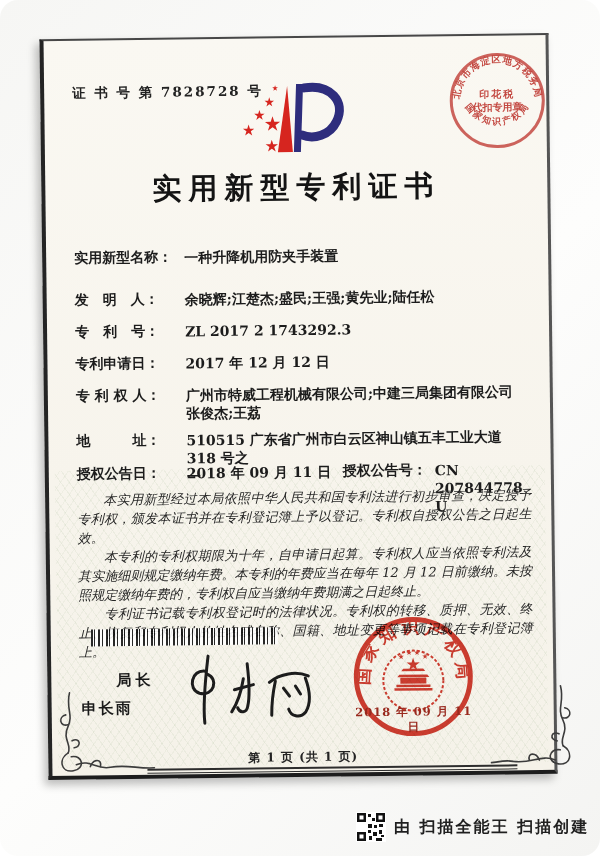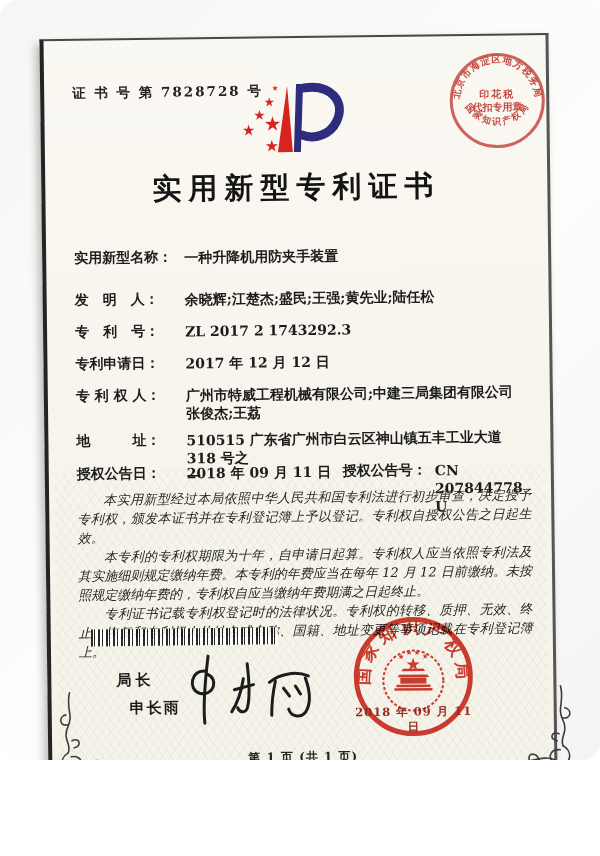--- a/index.html
+++ b/index.html
@@ -1,18 +1,18 @@
 <!DOCTYPE html>
 <html><head>
 <meta charset="utf-8">
 <style>
   * { margin:0; padding:0; box-sizing:border-box; }
   body { background:#ffffff; }
   .stage {
-    position:relative; width:600px; height:760px; overflow:hidden;
+    position:relative; width:600px; height:856px; overflow:hidden;
     background:linear-gradient(135deg,#f6f6f4 0%, #fdfdfc 55%, #f4f4f2 100%);
     font-family:"DejaVu Serif","Liberation Serif",serif;
     border-radius:18px;
   }
   .cert {
     position:absolute; left:44px; top:36px; width:509px; height:741px;
     background:linear-gradient(180deg,#faf8f2 0%, #f7f4ec 60%, #f5f2e9 100%);
     border-top:2px solid #474747; border-right:3px solid #555;
     border-bottom:4px solid #1d1d1d; border-left:4px solid #242424;
     transform:rotate(-0.7deg); transform-origin:50% 50%;
@@ -40,21 +40,21 @@
   .r-owner  { top:142px; }
   .r-addr   { top:187px; }
   .r-grant  { top:220px; }
   .r-grant2 { top:220px; left:266px; }
   .paras { position:absolute; left:28px; top:450px; width:454px; font-size:13px;
     line-height:19px; color:#262626; font-style:italic; font-weight:500; }
   .paras p { text-indent:2em; text-align:justify; }
   .barcode { position:absolute; left:40px; top:589px; width:187px; height:17px; opacity:0.88;
     background:repeating-linear-gradient(90deg,#0e0e0e 0 2px,#fff 2px 3px,#0e0e0e 3px 4px,#fff 4px 7px,#0e0e0e 7px 9px,#fff 9px 11px,#0e0e0e 11px 12px,#fff 12px 15px); }
   .officer-title { position:absolute; left:30px; top:631px; font-size:15px; font-weight:700; letter-spacing:4px; color:#1a1a1a; font-family:"DejaVu Sans","Liberation Sans",sans-serif;margin-left:35px; }
-  .officer-name  { position:absolute; left:30px; top:659px; font-size:15px; font-weight:700; letter-spacing:2px; color:#1a1a1a; font-family:Liberation Sans, sans-serif;margin-left:48px; }
+  .officer-name  { position:absolute; left:30px; top:659px; font-size:15px; font-weight:700; letter-spacing:2px; color:#1a1a1a; font-family:Liberation Sans, sans-serif; }
   .signature { position:absolute; left:126px; top:610px; }
   .seal { position:absolute; left:300px; top:578px; mix-blend-mode:multiply; opacity:0.92; }
   .seal-date { position:absolute; left:298px; top:668px; width:128px; text-align:center;
     font-size:11.5px; font-weight:700; color:#99291e; letter-spacing:1px; }
   .bottom-line { position:absolute; left:95px; top:729px; width:370px; height:5px;
     border-top:2px solid #2d2d2d; border-bottom:1px solid #2d2d2d; }
   .flourish-left  { position:absolute; left:4px;  top:650px; }
   .flourish-right { position:absolute; left:438px; top:645px; transform:scaleX(-1); }
   .page-info { position:absolute; left:0; top:711px; width:100%; text-align:center;
     font-size:12px; letter-spacing:1px; color:#232323; font-weight:600; }
@@ -234,15 +234,16 @@
           <rect x="13" y="24" width="3" height="4"></rect>
         <rect x="20" y="26" width="6" height="3"></rect>
           <rect x="25" y="23" width="3" height="2"></rect>
       </g>
       <g fill="#fff">
         <rect x="3.5" y="3.5" width="4" height="4"></rect>
           <rect x="22.5" y="3.5" width="4" height="4"></rect>
           <rect x="3.5" y="22.5" width="4" height="4"></rect>
       </g>
     </svg>
+    <span class="txt">由 扫描全能王 扫描创建</span>
   </div>
 
 </div>
 
 </body></html>

